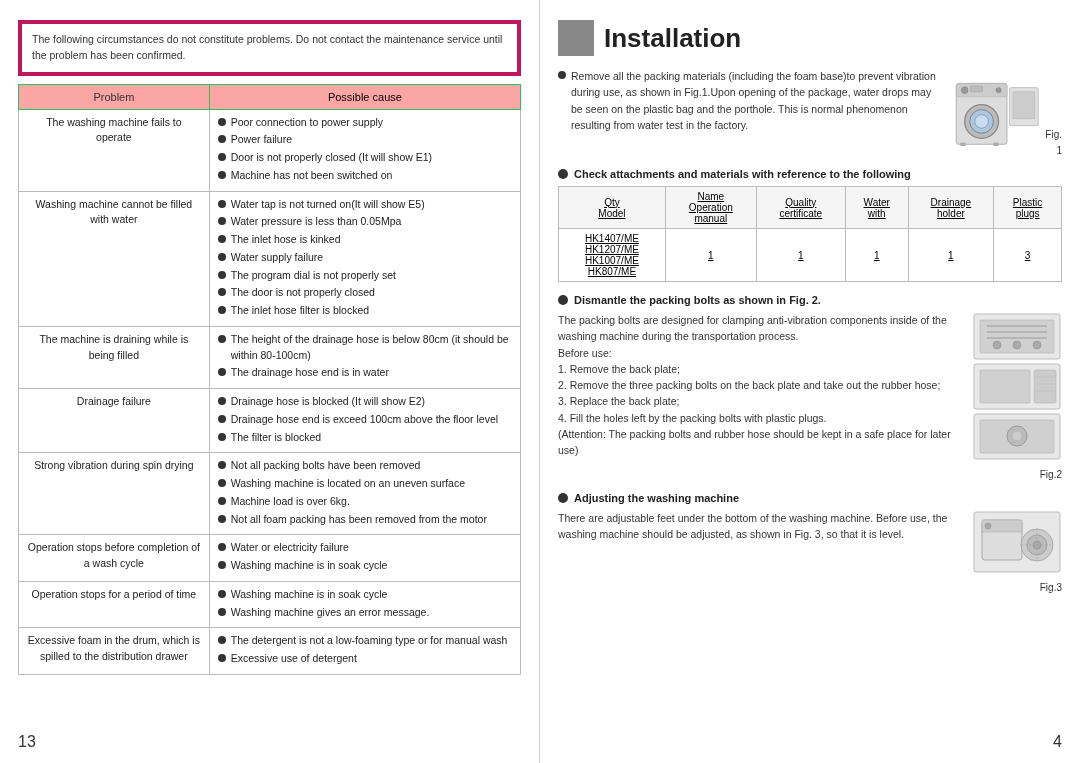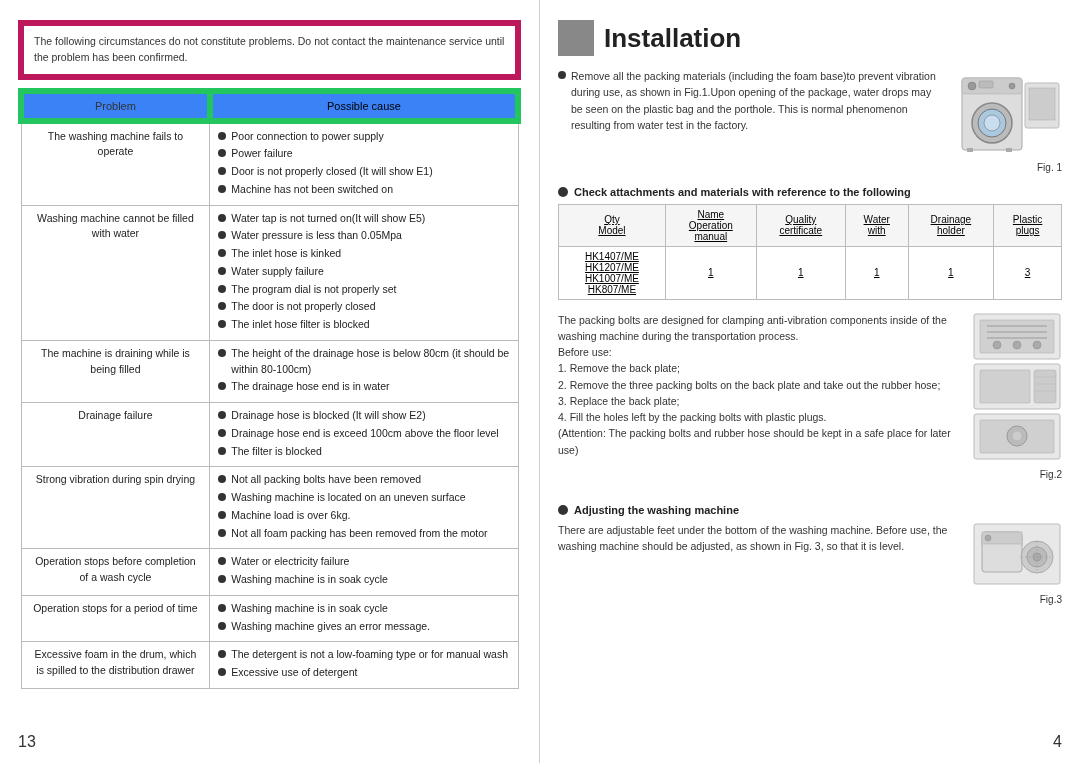--- a/index.html
+++ b/index.html
@@ -36,34 +36,34 @@
     .section-title {
       font-size: 26px;
       font-weight: bold;
       color: #222;
     }
 
     
     .intro-text {
       font-size: 10.5px;
       color: #333;
-      border: 6px solid #be185d;
+      border: 4px solid #be185d;
       padding: 8px 10px;
       margin-bottom: 8px;
       line-height: 1.5;
     }
 
     table.trouble-table {
       width: 100%;
       border-collapse: collapse;
       font-size: 10.5px;
     }
     table.trouble-table th {
-      background: #3b82f6;
-      border: 6px solid #22c55e;
+      background: #fca5a5;
+      border: 1px solid #22c55e;
       padding: 6px 10px;
       text-align: center;
       font-weight: normal;
       font-size: 11px;
     }
     table.trouble-table td {
       border: 1px solid #bbb;
       padding: 5px 8px;
       vertical-align: top;
       color: #222;
@@ -118,21 +118,21 @@
       line-height: 1.55;
       color: #333;
     }
     .install-intro-text {
       flex: 1;
     }
     .install-fig {
       width: 110px;
       flex-shrink: 0;
       display: flex;
-      flex-direction: column;
+      flex-direction: row;
       align-items: flex-end;
     }
     .fig-label {
       font-size: 10px;
       color: #333;
       text-align: right;
       margin-top: 2px;
     }
 
     .section-bullet-header {
@@ -189,21 +189,21 @@
       line-height: 1.55;
     }
     .dismantle-figs {
       display: flex;
       flex-direction: column;
       gap: 0;
       align-items: flex-end;
     }
 
     .adjust-section {
-      margin-top: 24px;
+      margin-top: 12px;
     }
     .adjust-content {
       display: flex;
       gap: 8px;
       align-items: flex-start;
     }
     .adjust-text {
       flex: 1;
       font-size: 10.5px;
       color: #333;
@@ -446,20 +446,24 @@
           <td>1</td>
           <td>1</td>
           <td>1</td>
           <td>3</td>
         </tr>
       </tbody>
     </table>
   </div>
 
   <div class="dismantle-section">
+    <div class="section-bullet-header">
+      <div class="big-bullet"></div>
+      <span>Dismantle the packing bolts as shown in Fig. 2.</span>
+    </div>
     <div class="dismantle-content">
       <div class="dismantle-text">
         The packing bolts are designed for clamping anti-vibration  components inside of the washing machine during the  transportation process.<br>
         Before use:<br>
         1. Remove the back plate;<br>
         2. Remove the three packing bolts on the back plate and take  out the rubber hose;<br>
         3. Replace the back plate;<br>
         4. Fill the holes left by the packing bolts with plastic plugs.<br>
         (Attention: The packing bolts and rubber hose should be kept in a  safe place for later use)
       </div>

